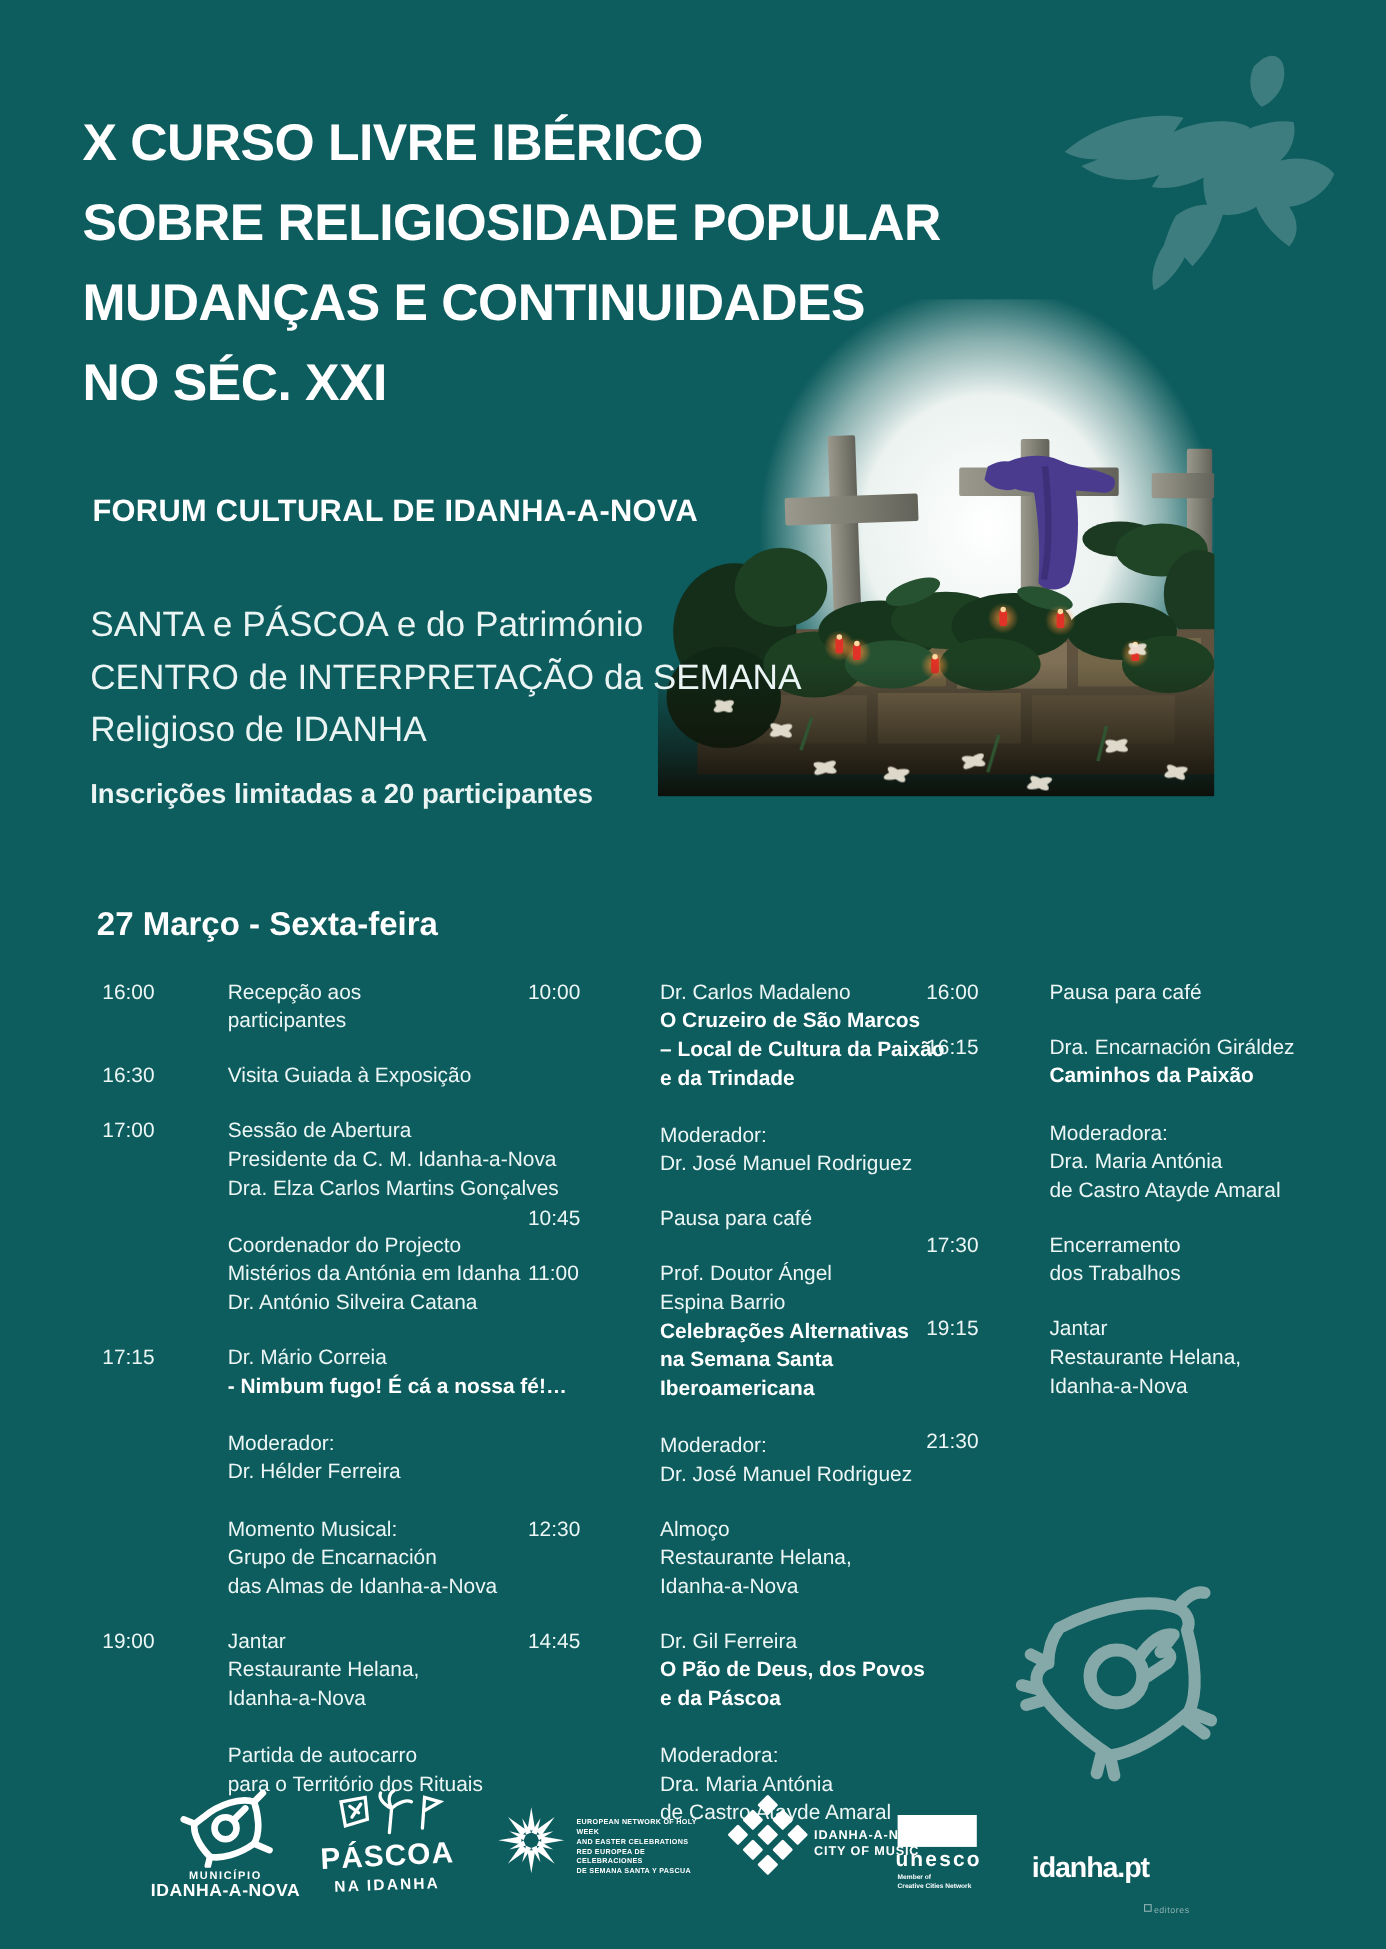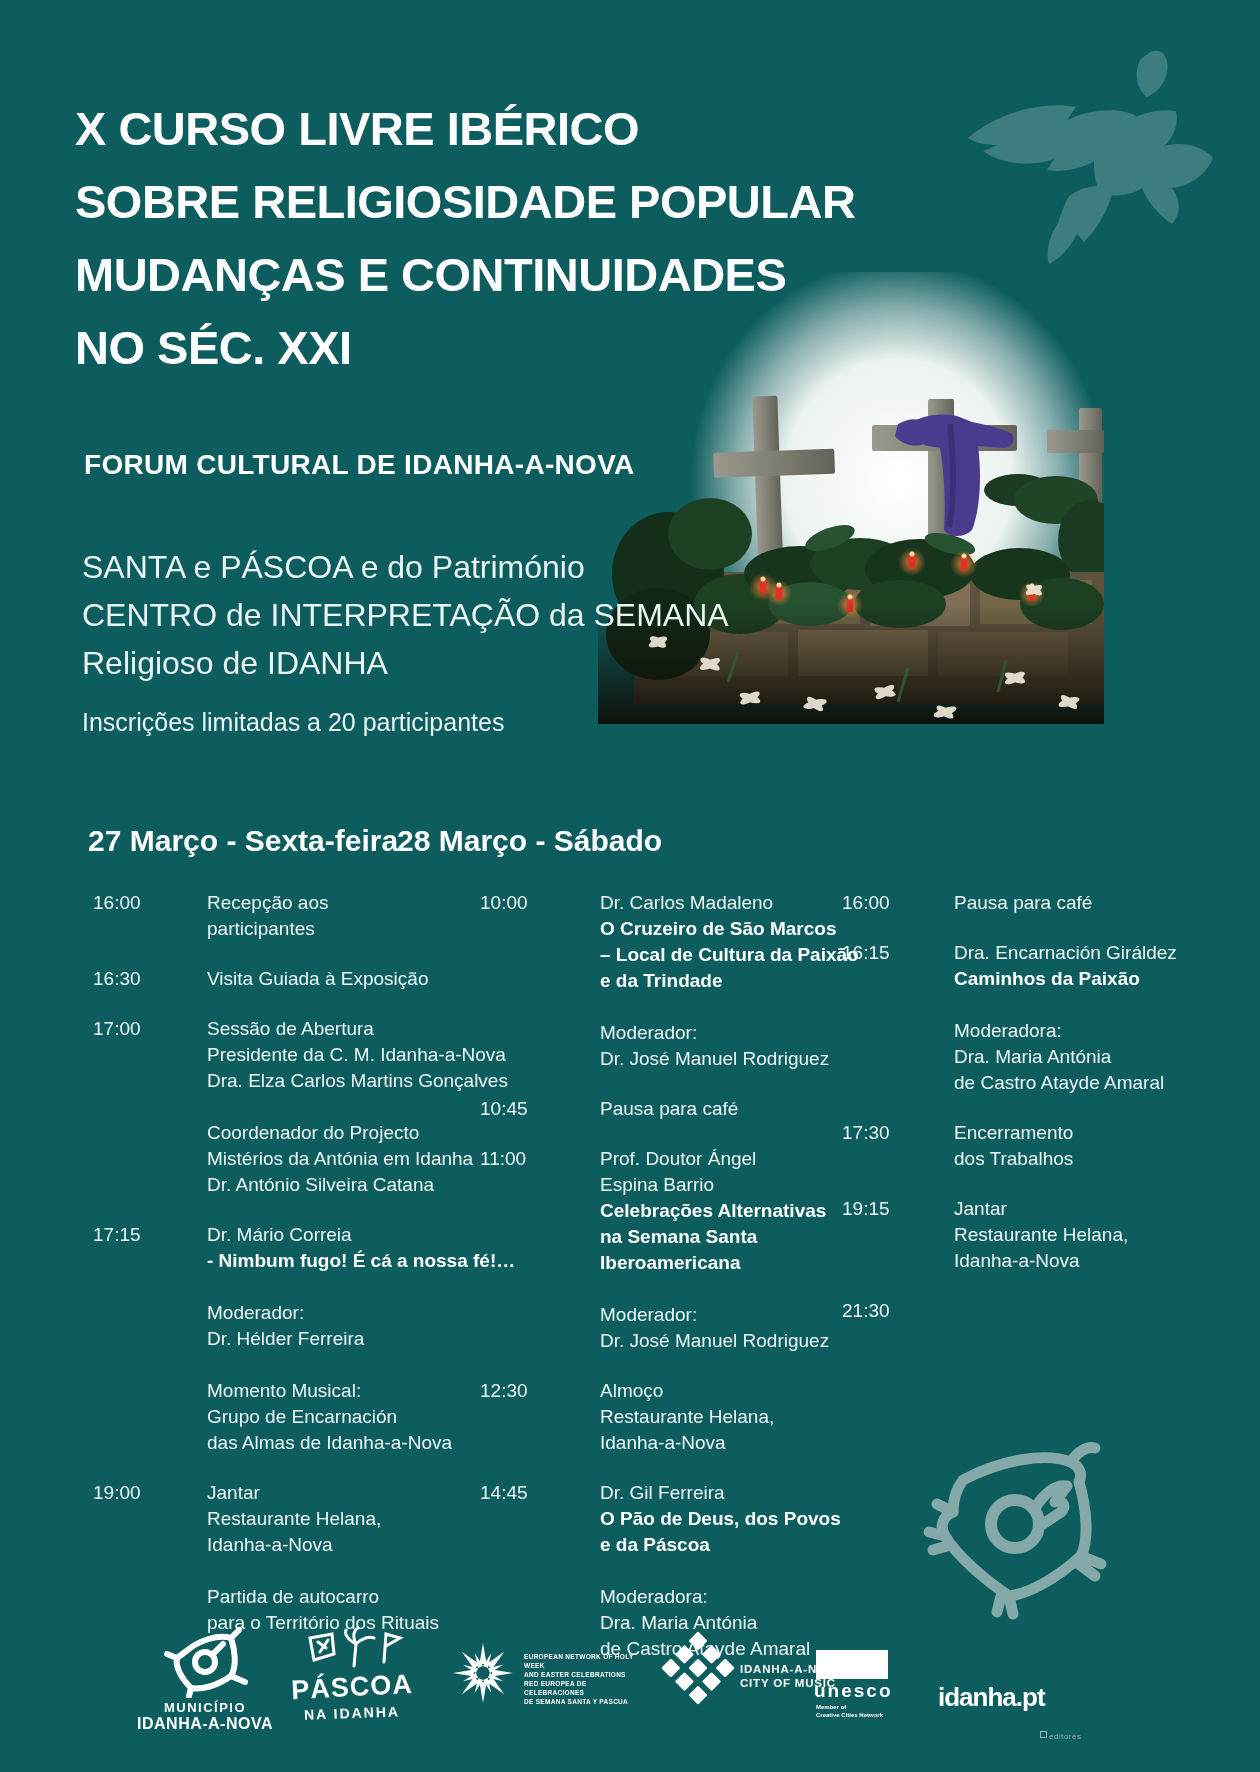--- a/index.html
+++ b/index.html
@@ -3,39 +3,39 @@
 <meta charset="utf-8">
 <style>
   html,body{margin:0;padding:0;background:#083f40;}
   .page{position:relative;width:1260px;height:1772px;background:#0d5c5e;overflow:hidden;
         font-family:"Liberation Sans",sans-serif;color:#ffffff;}
   .abs{position:absolute;}
   
   .title{left:75px;top:92px;font-size:47px;line-height:73px;font-weight:700;letter-spacing:-0.5px;white-space:nowrap;}
   .venue{left:84px;top:449px;font-size:28px;font-weight:700;letter-spacing:0.3px;}
   .subtitle{left:82px;top:543px;font-size:32px;line-height:48px;font-weight:400;color:#e9f4f3;}
-  .note{left:82px;top:708px;font-size:25px;font-weight:400;color:#e9f4f3;}
+  .note{left:82px;top:708px;font-size:25px;font-weight:700;color:#e9f4f3;}
   
   .day-header{font-size:30px;font-weight:700;white-space:nowrap;}
   .dh1{left:88px;top:824px;}
   .dh2{left:397px;top:824px;}
   .col{top:890px;font-size:19px;color:#ecf6f5;}
   .col1{left:93px;width:330px;--tw:74px;}
   .col2{left:480px;width:330px;--tw:80px;}
   .col3{left:842px;width:300px;--tw:72px;}
   .entry{display:flex;margin-bottom:24px;gap:40px;}
   .time{width:var(--tw);flex:none;line-height:26px;}
   .lines{flex:1;}
   .line{line-height:26px;min-height:26px;white-space:nowrap;}
   .line:empty{height:26px;}
   .line.b{font-weight:700;color:#ffffff;}
   
   .flogo{text-align:center;}
   .municipio{left:128px;top:1626px;width:154px;}
-  .mun-l1{font-size:13px;font-weight:700;letter-spacing:1.5px;margin-top:2px;text-align:center;}
+  .mun-l1{font-size:10px;font-weight:700;letter-spacing:1.5px;margin-top:2px;text-align:center;}
   .mun-l2{font-size:16px;font-weight:700;letter-spacing:0.5px;}
   .pascoa{left:290px;top:1626px;width:124px;}
   .pas-l1{font-size:27px;font-weight:700;letter-spacing:1px;transform:rotate(-3deg);}
   .pas-l2{font-size:14px;font-weight:700;letter-spacing:2px;transform:rotate(-2deg);margin-top:2px;}
   .starburst{left:450px;top:1640px;}
   .network{left:524px;top:1652px;width:118px;font-size:6.5px;line-height:9px;font-weight:700;letter-spacing:0.3px;color:#ffffff;}
   .citymusic-glyph{left:660px;top:1630px;}
   .citymusic-text{left:740px;top:1662px;font-size:11.5px;font-weight:700;letter-spacing:0.8px;line-height:14px;}
   .unesco{left:814px;top:1650px;width:76px;}
   .unesco-block{width:72px;height:29px;background:#ffffff;margin:0 auto;}
@@ -219,21 +219,20 @@
 
   <div class="abs subtitle">
     <div>SANTA e PÁSCOA e do Património</div>
     <div>CENTRO de INTERPRETAÇÃO da SEMANA</div>
     <div>Religioso de IDANHA</div>
   </div>
 
   <div class="abs note">Inscrições limitadas a 20 participantes</div>
 
   <div class="abs day-header dh1">27 Março - Sexta-feira</div>
-  <div class="abs day-header dh2">28 Março - Sábado</div>
 
   <div class="abs col col1">
       <div class="entry">
         <div class="time">16:00</div>
         <div class="lines">
           <div class="line">Recepção aos</div>
           <div class="line">participantes</div>
         </div>
       </div>
       <div class="entry">

